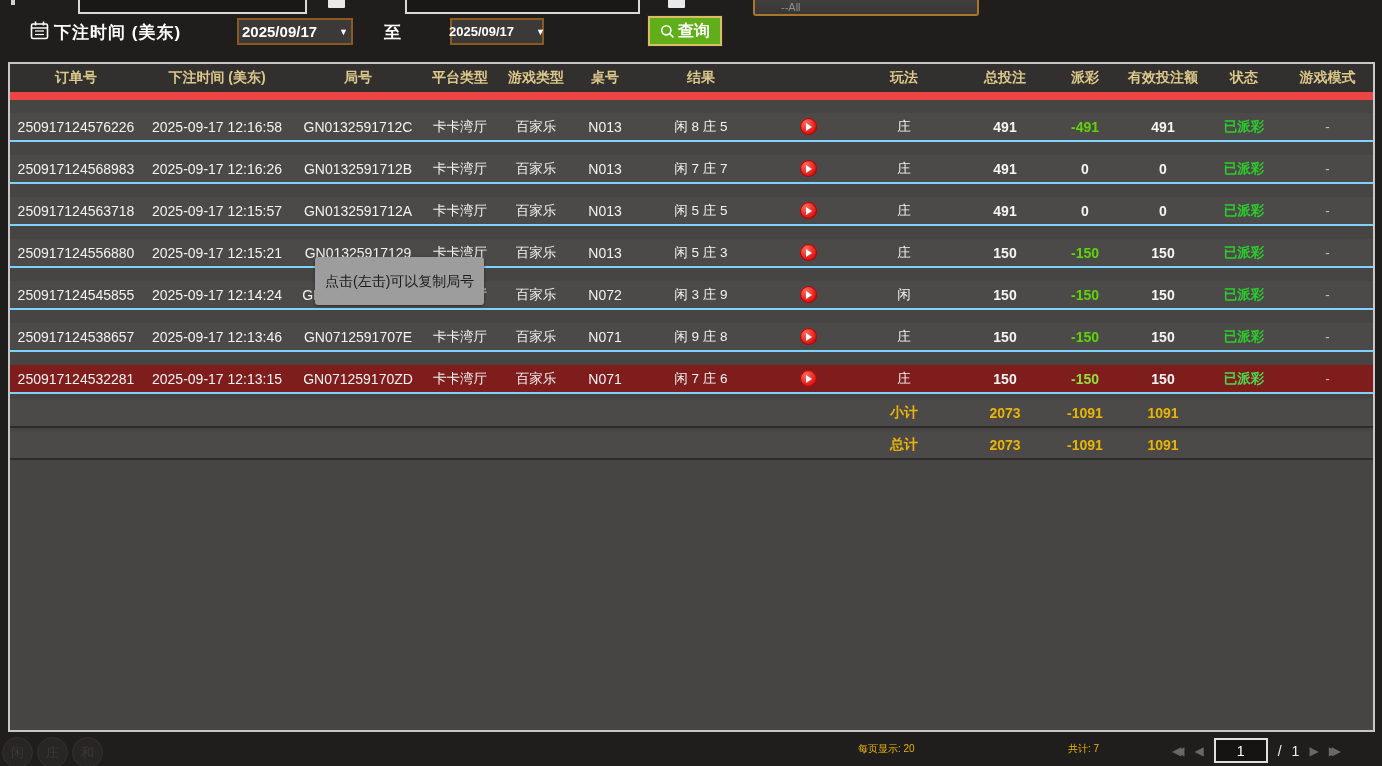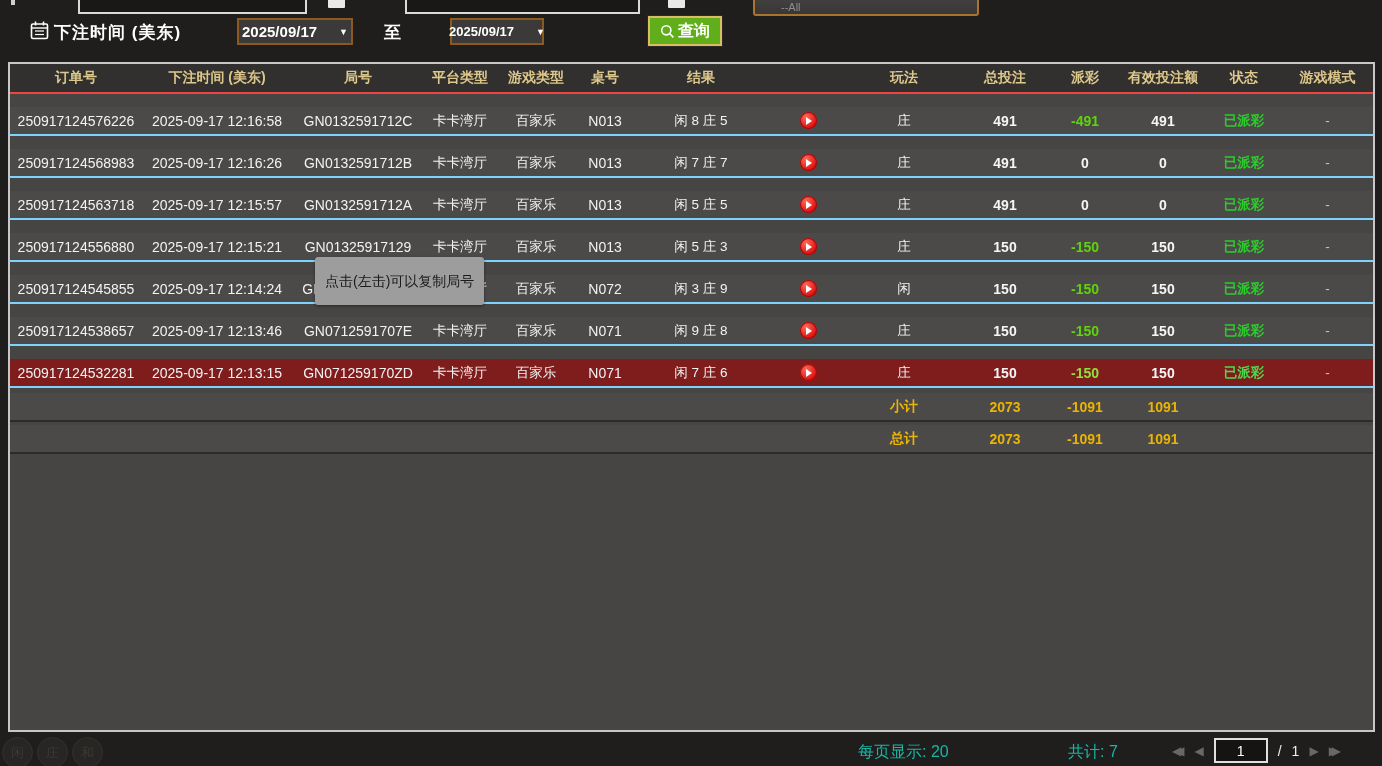--- a/index.html
+++ b/index.html
@@ -28,21 +28,21 @@
   .query-btn{position:absolute;left:648px;top:2px;width:74px;height:30px;background:#61ae1b;
              border:2px solid #d9bd62;outline:1px solid #2c2a28;display:flex;align-items:center;
              justify-content:center;gap:3px;color:#fff;font-size:16px;font-weight:600;cursor:pointer;
              font-family:inherit;}
 
   
   .panel{position:absolute;left:8px;top:62px;width:1363px;height:666px;border:2px solid #c7c7c7;
          background:#464544;overflow:hidden;}
   .tr{display:grid;grid-template-columns:132px 150px 132px 72px 80px 58px 134px 80px 112px 90px 70px 86px 76px 1fr;
       align-items:center;}
-  .thead{height:28px;background:#31302e;border-bottom:2px solid #ef4444;}
+  .thead{height:28px;background:#31302e;border-bottom:8px solid #ef4444;}
   .thead .td{color:#ddc78b;font-weight:bold;font-size:14px;}
   .row{height:27px;background:#4b4a48;border-bottom:2px solid #7dd3fc;font-size:13.5px;cursor:pointer;margin-top:13px;}
   .row.hl{background:#7f1d1d;}
   .td{text-align:center;white-space:nowrap;overflow:hidden;}
   .num{font-size:14px;}
   .green{color:#5fd40a;font-weight:bold;}
   .status{color:#2ccc2c;font-weight:bold;}
   .hl .green{color:#8fe23c;}
   .hl .status{color:#4cd94c;}
   .wht{color:#f5f5f5;font-weight:bold;}
@@ -56,21 +56,21 @@
             box-shadow:0 0 0 1px #9d0a0a inset;cursor:pointer;}
   .play-btn i{width:0;height:0;border-left:6px solid #fff;border-top:4px solid transparent;
               border-bottom:4px solid transparent;margin-left:2px;}
 
   
   .tooltip{position:absolute;left:315px;top:257px;height:24px;padding:12px 10px;background:#9d9d9d;
            color:#1b1b1b;font-size:14px;line-height:24px;border-radius:3px;
            box-shadow:0 1px 3px rgba(0,0,0,.45);white-space:nowrap;}
 
   
-  .footer-item{position:absolute;top:742px;font-size:16px;color:#14b8a6;}
+  .footer-item{position:absolute;top:742px;font-size:10px;color:#eab308;}
   .fi1{left:858px;}
   .fi2{left:1068px;}
   .pager{position:absolute;left:1172px;top:738px;display:flex;align-items:center;gap:10px;}
   .arrow{color:#686868;font-size:12px;cursor:pointer;line-height:22px;}
   .arrow.dbl{letter-spacing:-6px;padding-right:6px;}
   .page-input{width:46px;height:19px;border:2px solid #e0e0e0;background:#161413;color:#fff;
               text-align:center;font-size:14px;font-family:inherit;}
   .page-sep{color:#efefef;font-size:14px;}
   .page-total{color:#efefef;font-size:14px;}
 

